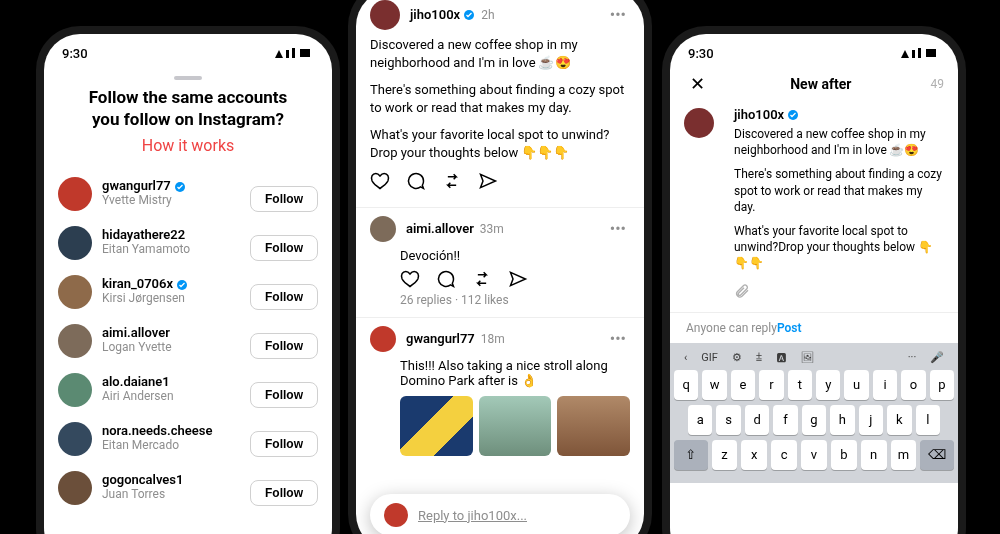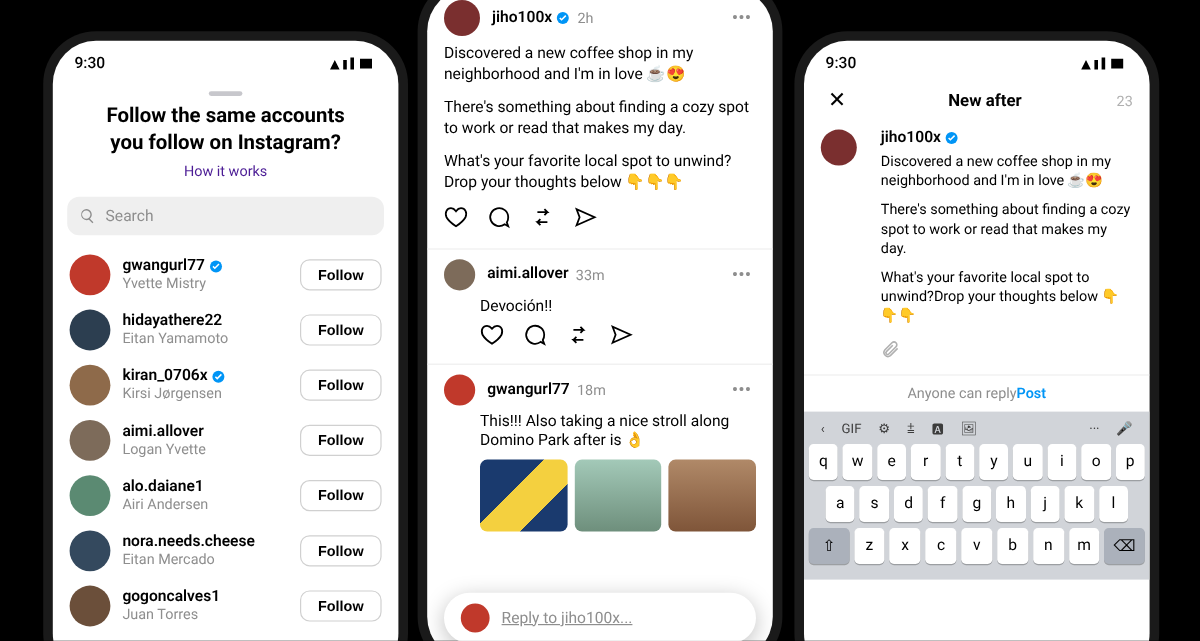--- a/index.html
+++ b/index.html
@@ -5,28 +5,28 @@
   html,body{margin:0;padding:0;background:#000;font-family:-apple-system,BlinkMacSystemFont,"Segoe UI",Roboto,Helvetica,Arial,sans-serif;}
   .stage{width:1000px;height:534px;position:relative;overflow:hidden;}
   .phone{position:absolute;width:288px;background:#fff;border-radius:36px;box-shadow:0 0 0 8px #1a1a1a;overflow:hidden;}
   #p1{left:44px;top:34px;height:530px;}
   #p2{left:356px;top:-10px;height:560px;}
   #p3{left:670px;top:34px;height:530px;}
   .statusbar{display:flex;align-items:center;justify-content:space-between;height:30px;padding:4px 18px 0;font-size:13px;font-weight:500;}
   .statusbar svg{height:14px;}
   .handle{width:28px;height:4px;border-radius:2px;background:#c7c7cc;margin:8px auto 6px;}
   .hero{font-size:17px;font-weight:700;line-height:1.3;text-align:center;padding:0 30px;}
-  .howit{font-size:12px;text-align:center;margin:6px 0 14px;color:#4c1d95;}
+  .howit{font-size:16px;text-align:center;margin:6px 0 14px;color:#ef4444;}
   .search{margin:0 12px 10px;background:#efefef;border-radius:10px;height:32px;display:flex;align-items:center;padding:0 10px;color:#8e8e8e;font-size:13px;}
   .search svg{width:14px;height:14px;margin-right:8px;fill:#8e8e8e;}
   .srow{display:flex;align-items:center;padding:6px 14px;}
   .avatar{width:34px;height:34px;border-radius:50%;flex-shrink:0;margin-right:10px;}
   .sname{font-size:13px;font-weight:600;line-height:1.15;display:flex;align-items:center;gap:3px;}
   .ssub{font-size:12px;color:#8e8e8e;line-height:1.15;}
-  .fbtn{margin-left:auto;border:1px solid #d0d0d0;border-radius:8px;padding:5px 14px;font-size:12px;font-weight:600;background:#fff;}
+  .fbtn{margin-left:auto;border:1px solid #d0d0d0;border-radius:8px;padding:5px 14px;font-size:12px;font-weight:600;background:#fff;margin-top:11px;}
   .verified{display:inline-flex;}
   .verified svg{width:12px;height:12px;}
   
   .post{padding:10px 14px 8px;font-size:13px;line-height:1.35;}
   .phead{display:flex;align-items:center;margin-bottom:6px;}
   .phead .avatar{width:30px;height:30px;}
   .phead .sname{font-size:13px;}
   .ptime{color:#8e8e8e;font-size:12px;margin-left:6px;}
   .pmore{margin-left:auto;color:#8e8e8e;font-size:16px;line-height:0;padding:4px;}
   .pbody p{margin:0 0 10px;}
@@ -46,21 +46,21 @@
   .chead{display:flex;align-items:center;padding:8px 14px;}
   .chead .title{flex:1;text-align:center;font-weight:700;font-size:14px;}
   .chead .count{color:#b0b0b0;font-size:12px;}
   .close{font-size:18px;line-height:0;padding:6px;}
   .compose{display:flex;padding:8px 14px;font-size:12px;line-height:1.35;}
   .compose .avatar{width:30px;height:30px;}
   .compose .col{margin-left:10px;flex:1;}
   .attach{color:#b0b0b0;margin-top:4px;}
   .add{display:flex;align-items:center;padding:6px 14px 10px;color:#b0b0b0;font-size:12px;}
   .add .avatar{width:16px;height:16px;margin-right:22px;}
-  .postrow{display:flex;align-items:center;justify-content:center;padding:8px 16px;border-top:1px solid #eee;font-size:12px;}
+  .postrow{display:flex;align-items:center;justify-content:flex-start;padding:8px 16px;border-top:1px solid #eee;font-size:12px;}
   .postbtn{color:#0095f6;font-weight:600;}
   .kbd{background:#d1d4d9;padding:4px 4px 8px;}
   .krow{display:flex;gap:4px;margin-bottom:5px;justify-content:center;}
   .key{background:#fff;border-radius:4px;height:30px;flex:1;display:flex;align-items:center;justify-content:center;font-size:13px;box-shadow:0 1px 0 rgba(0,0,0,.25);}
   .key.sp{background:#abb1bb;}
   .toprow{display:flex;gap:14px;align-items:center;padding:4px 10px 6px;color:#3c3c3c;font-size:11px;}
   .toprow .sep{flex:1;}
 </style>
 </head>
 <body>
@@ -69,26 +69,20 @@
 <div class="phone" id="p1">
   <div class="statusbar">
     <span>9:30</span>
     <svg viewBox="0 0 40 14">
           <path d="M1 12l4-8 4 8zM12 4h3v8h-3zM18 2h3v10h-3zM26 3h10v8h-10z" fill="#000"></path>
         </svg>
   </div>
   <div class="handle"></div>
   <div class="hero">Follow the same accounts you follow on Instagram?</div>
   <div class="howit">How it works</div>
-  <div class="search">
-    <svg viewBox="0 0 24 24">
-          <path d="M10 2a8 8 0 015.3 13.9l5 5-1.4 1.4-5-5A8 8 0 1110 2zm0 2a6 6 0 100 12 6 6 0 000-12z"></path>
-        </svg>
-    <span>Search</span>
-  </div>
   <div id="slist">
         <div class="srow">
           <div class="avatar" style="background:#c0392b"></div>
   <div>
             <div class="sname">
               <span>gwangurl77</span>
               <span class="verified">
                 <svg viewBox="0 0 24 24">
                   <circle cx="12" cy="12" r="10" fill="#0095f6"></circle>
                   <path d="M7 12l3 3 7-7" stroke="#fff" stroke-width="2.5" fill="none"></path>
@@ -225,20 +219,21 @@
       <svg viewBox="0 0 24 24">
             <path d="M21 12a9 9 0 10-3.5 7.1L21 21l-1.4-3.8A9 9 0 0021 12z"></path>
           </svg>
       <svg viewBox="0 0 24 24">
             <path d="M7 7h10l-3-3m3 3l-3 3M17 17H7l3 3m-3-3l3-3"></path>
           </svg>
       <svg viewBox="0 0 24 24">
             <path d="M3 20l18-8L3 4l3 8-3 8z"></path>
           </svg>
     </div>
+    <div class="pstats rindent">26 replies · 112 likes</div>
   </div>
   <div class="divider"></div>
   <div class="reply">
     <div class="phead">
       <div class="avatar" style="background:#c0392b"></div>
       <div class="sname">gwangurl77</div>
       <span class="ptime">18m</span>
       <span class="pmore">•••</span>
     </div>
     <div class="rindent">This!!! Also taking a nice stroll along Domino Park after is 👌</div>
@@ -258,21 +253,21 @@
 <div class="phone" id="p3">
   <div class="statusbar">
     <span>9:30</span>
     <svg viewBox="0 0 40 14">
           <path d="M1 12l4-8 4 8zM12 4h3v8h-3zM18 2h3v10h-3zM26 3h10v8h-10z" fill="#000"></path>
         </svg>
   </div>
   <div class="chead">
     <span class="close">✕</span>
     <span class="title">New after</span>
-    <span class="count">23</span>
+    <span class="count">49</span>
   </div>
   <div class="compose">
     <div class="avatar" style="background:#7a2f2f"></div>
     <div class="col">
       <div class="sname" style="margin-bottom:3px">
             <span>jiho100x</span>
             <span class="verified">
               <svg viewBox="0 0 24 24">
                 <circle cx="12" cy="12" r="10" fill="#0095f6"></circle>
                 <path d="M7 12l3 3 7-7" stroke="#fff" stroke-width="2.5" fill="none"></path>

